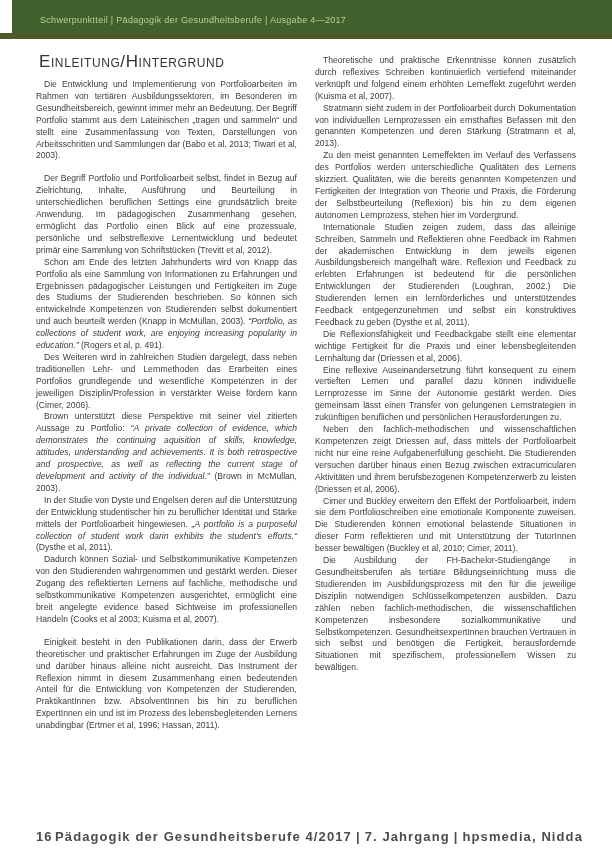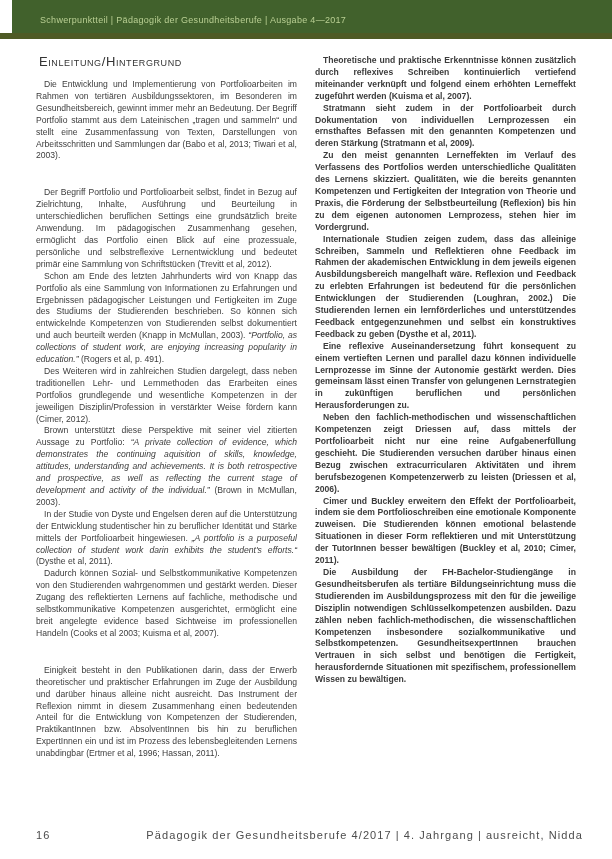--- a/index.html
+++ b/index.html
@@ -48,47 +48,48 @@
   .column {
     position: absolute;
     top: 55px;
     width: 261px;
     color: #3c3c3c;
     font-size: 8.6px;
     line-height: 11.9px;
     text-align: justify;
   }
   .column-left  { left: 36px; }
-  .column-right { left: 315px; font-weight: bold; }
+  .column-right { left: 315px; }
   .section-heading {
     font-variant: small-caps;
-    font-size: 13px;
+    font-size: 17px;
     letter-spacing: 0.6px;
     color: #333333;
     margin: 0 0 10px 3px;
     font-weight: normal;
     line-height: 14px;
   }
   .para {
     margin: 0;
     text-indent: 8px;
   }
-  .para.gap { margin-top: 25px; }
+  .para.gap { margin-top: 11px; }
   .it { font-style: italic; }
   
   .footer {
     position: absolute;
     left: 36px;
     right: 37px;
     top: 829px;
     display: flex;
     align-items: baseline;
-    font-size: 11px;
+    font-size: 13px;
     color: #4c4c4c;
     letter-spacing: 1.1px;
+    font-weight: bold;
   }
   .footer .page-number { width: 119px; }
   .footer .journal-info {
     flex: 1;
     display: flex;
     justify-content: center;
     white-space: nowrap;
   }
   .footer .sep { padding: 0 4px; }
 </style>
@@ -101,45 +102,46 @@
     <span class="bar-text">Schwerpunktteil | Pädagogik der Gesundheitsberufe | Ausgabe 4—2017</span>
   </div>
   <div class="header-band"></div>
 
   <div class="column column-left">
     <h1 class="section-heading">Einleitung/Hintergrund</h1>
     <div>
         <p class="para"><span>Die Entwicklung und Implementierung von Portfolioarbeiten im Rahmen von tertiären Ausbildungssektoren, im Besonderen im Gesundheitsbereich, gewinnt immer mehr an Bedeutung. Der Begriff Portfolio stammt aus dem Lateinischen „tragen und sammeln“ und stellt eine Zusammenfassung von Texten, Darstellungen von Arbeitsschritten und Sammlungen dar (Babo et al, 2013; Tiwari et al, 2003).</span></p>
         <p class="para gap"><span>Der Begriff Portfolio und Portfolioarbeit selbst, findet in Bezug auf Zielrichtung, Inhalte, Ausführung und Beurteilung in unterschiedlichen beruflichen Settings eine grundsätzlich breite Anwendung. Im pädagogischen Zusammenhang gesehen, ermöglicht das Portfolio einen Blick auf eine prozessuale, persönliche und selbstreflexive Lernentwicklung und bedeutet primär eine Sammlung von Schriftstücken (Trevitt et al, 2012).</span></p>
         <p class="para"><span>Schon am Ende des letzten Jahrhunderts wird von Knapp das Portfolio als eine Sammlung von Informationen zu Erfahrungen und Ergebnissen pädagogischer Leistungen und Fertigkeiten im Zuge des Studiums der Studierenden beschrieben. So können sich entwickelnde Kompetenzen von Studierenden selbst dokumentiert und auch beurteilt werden (Knapp in McMullan, 2003). </span><span class="it">“Portfolio, as collections of student work, are enjoying increasing popularity in education.”</span><span> (Rogers et al, p. 491).</span></p>
-        <p class="para"><span>Des Weiteren wird in zahlreichen Studien dargelegt, dass neben traditionellen Lehr- und Lernmethoden das Erarbeiten eines Portfolios grundlegende und wesentliche Kompetenzen in der jeweiligen Disziplin/Profession in verstärkter Weise fördern kann (Cimer, 2012).</span></p>
+        <p class="para"><span>Des Weiteren wird in zahlreichen Studien dargelegt, dass neben traditionellen Lehr- und Lernmethoden das Erarbeiten eines Portfolios grundlegende und wesentliche Kompetenzen in der jeweiligen Disziplin/Profession in verstärkter Weise fördern kann (Cimer, 2006).</span></p>
         <p class="para"><span>Brown unterstützt diese Perspektive mit seiner viel zitierten Aussage zu Portfolio: </span><span class="it">“A private collection of evidence, which demonstrates the continuing aquisition of skills, knowledge, attitudes, understanding and achievements. It is both retrospective and prospective, as well as reflecting the current stage of development and activity of the individual.”</span><span> (Brown in McMullan, 2003).</span></p>
         <p class="para"><span>In der Studie von Dyste und Engelsen deren auf die Unterstützung der Entwicklung studentischer hin zu beruflicher Identität und Stärke mittels der Portfolioarbeit hingewiesen. </span><span class="it">„A portfolio is a purposeful collection of student work darin exhibits the student's efforts.“</span><span> (Dysthe et al, 2011).</span></p>
         <p class="para"><span>Dadurch können Sozial- und Selbstkommunikative Kompetenzen von den Studierenden wahrgenommen und gestärkt werden. Dieser Zugang des reflektierten Lernens auf fachliche, methodische und selbstkommunikative Kompetenzen ausgerichtet, ermöglicht eine breit angelegte evidence based Sichtweise im professionellen Handeln (Cooks et al 2003; Kuisma et al, 2007).</span></p>
         <p class="para gap"><span>Einigkeit besteht in den Publikationen darin, dass der Erwerb theoretischer und praktischer Erfahrungen im Zuge der Ausbildung und darüber hinaus alleine nicht ausreicht. Das Instrument der Reflexion nimmt in diesem Zusammenhang einen bedeutenden Anteil für die Entwicklung von Kompetenzen der Studierenden, PraktikantInnen bzw. AbsolventInnen bis hin zu beruflichen ExpertInnen ein und ist im Prozess des lebensbegleitenden Lernens unabdingbar (Ertmer et al, 1996; Hassan, 2011).</span></p>
       </div>
   </div>
 
   <div class="column column-right">
     <div>
         <p class="para"><span>Theoretische und praktische Erkenntnisse können zusätzlich durch reflexives Schreiben kontinuierlich vertiefend miteinander verknüpft und folgend einem erhöhten Lerneffekt zugeführt werden (Kuisma et al, 2007).</span></p>
-        <p class="para"><span>Stratmann sieht zudem in der Portfolioarbeit durch Dokumentation von individuellen Lernprozessen ein ernsthaftes Befassen mit den genannten Kompetenzen und deren Stärkung (Stratmann et al, 2009).</span></p>
+        <p class="para"><span>Stratmann sieht zudem in der Portfolioarbeit durch Dokumentation von individuellen Lernprozessen ein ernsthaftes Befassen mit den genannten Kompetenzen und deren Stärkung (Stratmann et al, 2013).</span></p>
         <p class="para"><span>Zu den meist genannten Lerneffekten im Verlauf des Verfassens des Portfolios werden unterschiedliche Qualitäten des Lernens skizziert. Qualitäten, wie die bereits genannten Kompetenzen und Fertigkeiten der Integration von Theorie und Praxis, die Förderung der Selbstbeurteilung (Reflexion) bis hin zu dem eigenen autonomen Lernprozess, stehen hier im Vordergrund.</span></p>
         <p class="para"><span>Internationale Studien zeigen zudem, dass das alleinige Schreiben, Sammeln und Reflektieren ohne Feedback im Rahmen der akademischen Entwicklung in dem jeweils eigenen Ausbildungsbereich mangelhaft wäre. Reflexion und Feedback zu erlebten Erfahrungen ist bedeutend für die persönlichen Entwicklungen der Studierenden (Loughran, 2002.) Die Studierenden lernen ein lernförderliches und unterstützendes Feedback entgegenzunehmen und selbst ein konstruktives Feedback zu geben (Dysthe et al, 2011).</span></p>
+        <p class="para"><span>Die Reflexionsfähigkeit und Feedbackgabe stellt eine elementar wichtige Fertigkeit für die Praxis und einer lebensbegleitenden Lernhaltung dar (Driessen et al, 2006).</span></p>
         <p class="para"><span>Eine reflexive Auseinandersetzung führt konsequent zu einem vertieften Lernen und parallel dazu können individuelle Lernprozesse im Sinne der Autonomie gestärkt werden. Dies gemeinsam lässt einen Transfer von gelungenen Lernstrategien in zukünftigen beruflichen und persönlichen Herausforderungen zu.</span></p>
         <p class="para"><span>Neben den fachlich-methodischen und wissenschaftlichen Kompetenzen zeigt Driessen auf, dass mittels der Portfolioarbeit nicht nur eine reine Aufgabenerfüllung geschieht. Die Studierenden versuchen darüber hinaus einen Bezug zwischen extracurricularen Aktivitäten und ihrem berufsbezogenen Kompetenzerwerb zu leisten (Driessen et al, 2006).</span></p>
         <p class="para"><span>Cimer und Buckley erweitern den Effekt der Portfolioarbeit, indem sie dem Portfolioschreiben eine emotionale Komponente zuweisen. Die Studierenden können emotional belastende Situationen in dieser Form reflektieren und mit Unterstützung der TutorInnen besser bewältigen (Buckley et al, 2010; Cimer, 2011).</span></p>
         <p class="para"><span>Die Ausbildung der FH-Bachelor-Studiengänge in Gesundheitsberufen als tertiäre Bildungseinrichtung muss die Studierenden im Ausbildungsprozess mit den für die jeweilige Disziplin notwendigen Schlüsselkompetenzen ausbilden. Dazu zählen neben fachlich-methodischen, die wissenschaftlichen Kompetenzen insbesondere sozialkommunikative und Selbstkompetenzen. GesundheitsexpertInnen brauchen Vertrauen in sich selbst und benötigen die Fertigkeit, herausfordernde Situationen mit spezifischem, professionellem Wissen zu bewältigen.</span></p>
       </div>
   </div>
 
   <div class="footer">
     <span class="page-number">16</span>
     <span class="journal-info">
       <span>Pädagogik der Gesundheitsberufe 4/2017</span>
       <span class="sep">|</span>
-      <span>4. Jahrgang</span>
+      <span>7. Jahrgang</span>
       <span class="sep">|</span>
-      <span>ausreicht, Nidda</span>
+      <span>hpsmedia, Nidda</span>
     </span>
   </div>
 
 </div>
 
 </body></html>

